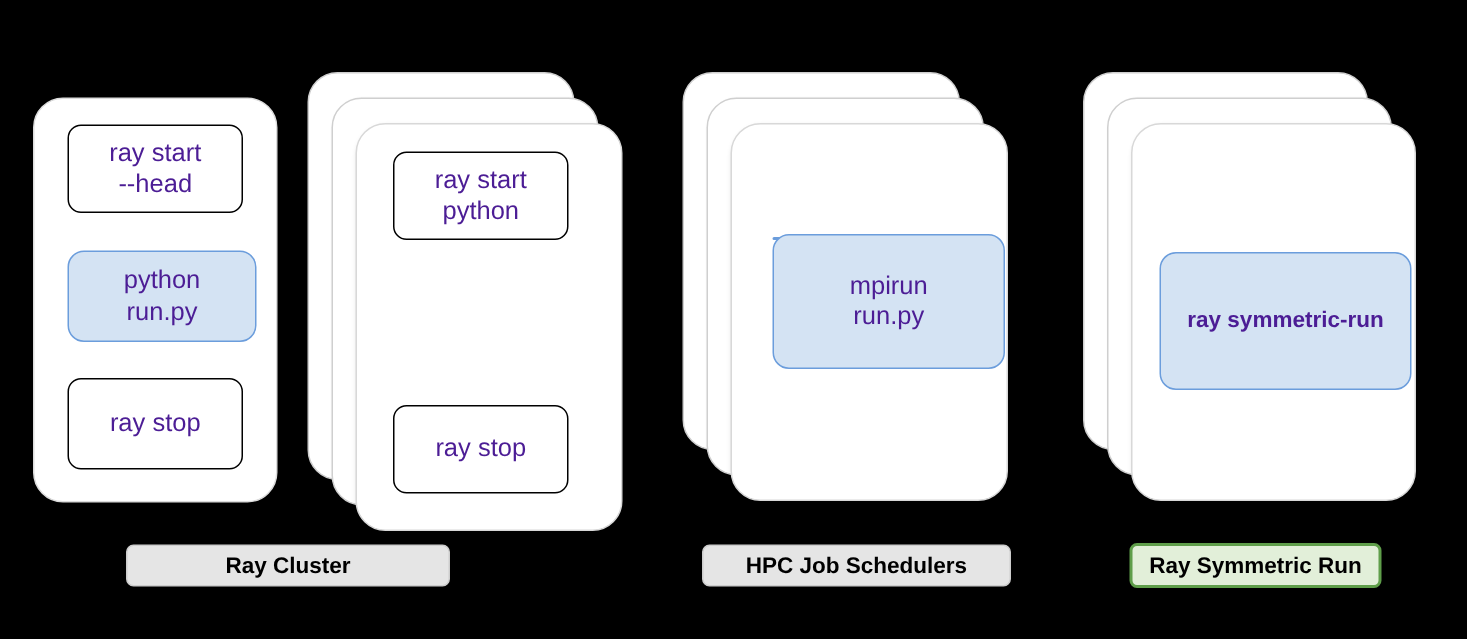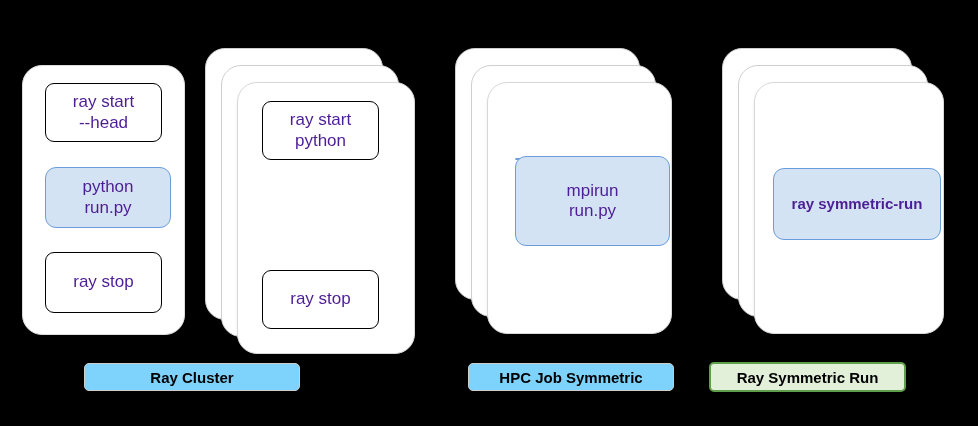--- a/index.html
+++ b/index.html
@@ -78,21 +78,21 @@
     box-sizing: border-box;
     display: flex;
     align-items: center;
     justify-content: center;
     font-size: 15px;
     font-weight: bold;
     color: #000000;
     border-radius: 5px;
   }
   .grouplabel.gray {
-    background: #7dd3fc;
+    background: #e5e5e5;
     border: 1px solid #cdcdcd;
     box-shadow: 1px 2px 3px rgba(0,0,0,0.25);
   }
   .grouplabel.green {
     background: #e2efd9;
     border: 2px solid #5f9e4a;
     box-shadow: 1px 2px 3px rgba(0,0,0,0.25);
   }
 </style>
 </head>
@@ -144,30 +144,30 @@
 
     <div class="cmd blue" style="left:60px; top:110px; width:80px; height:0px;" hidden=""></div>
 
     <div class="cmd blue" style="left:60px; top:108px; width:155px; height:90px;">
       <span class="l1">mpirun</span>
       <span class="l2">run.py</span>
     </div>
   </div>
 
   <div class="grouplabel gray" style="left:468px; top:363px; width:206px; height:28px;">
-    <span>HPC Job Symmetric</span>
+    <span>HPC Job Schedulers</span>
   </div>
 
   <div class="stack" style="left:722px; top:48px; width:230px; height:300px;">
     <div class="card behind" style="left:0px; top:0px; width:190px; height:252px;"></div>
     <div class="card behind" style="left:16px; top:17px; width:190px; height:252px;"></div>
     <div class="card front" style="left:32px; top:34px; width:190px; height:252px;"></div>
 
-    <div class="cmd blue two-tone" style="left:51px; top:120px; width:168px; height:72px;">
+    <div class="cmd blue two-tone" style="left:51px; top:120px; width:168px; height:92px;">
       <span class="l1">ray symmetric-run</span>
     </div>
   </div>
 
-  <div class="grouplabel green" style="left:709px; top:362px; width:197px; height:30px;">
+  <div class="grouplabel green" style="left:753px; top:362px; width:168px; height:30px;">
     <span>Ray Symmetric Run</span>
   </div>
 
 </div>
 
 </body></html>

